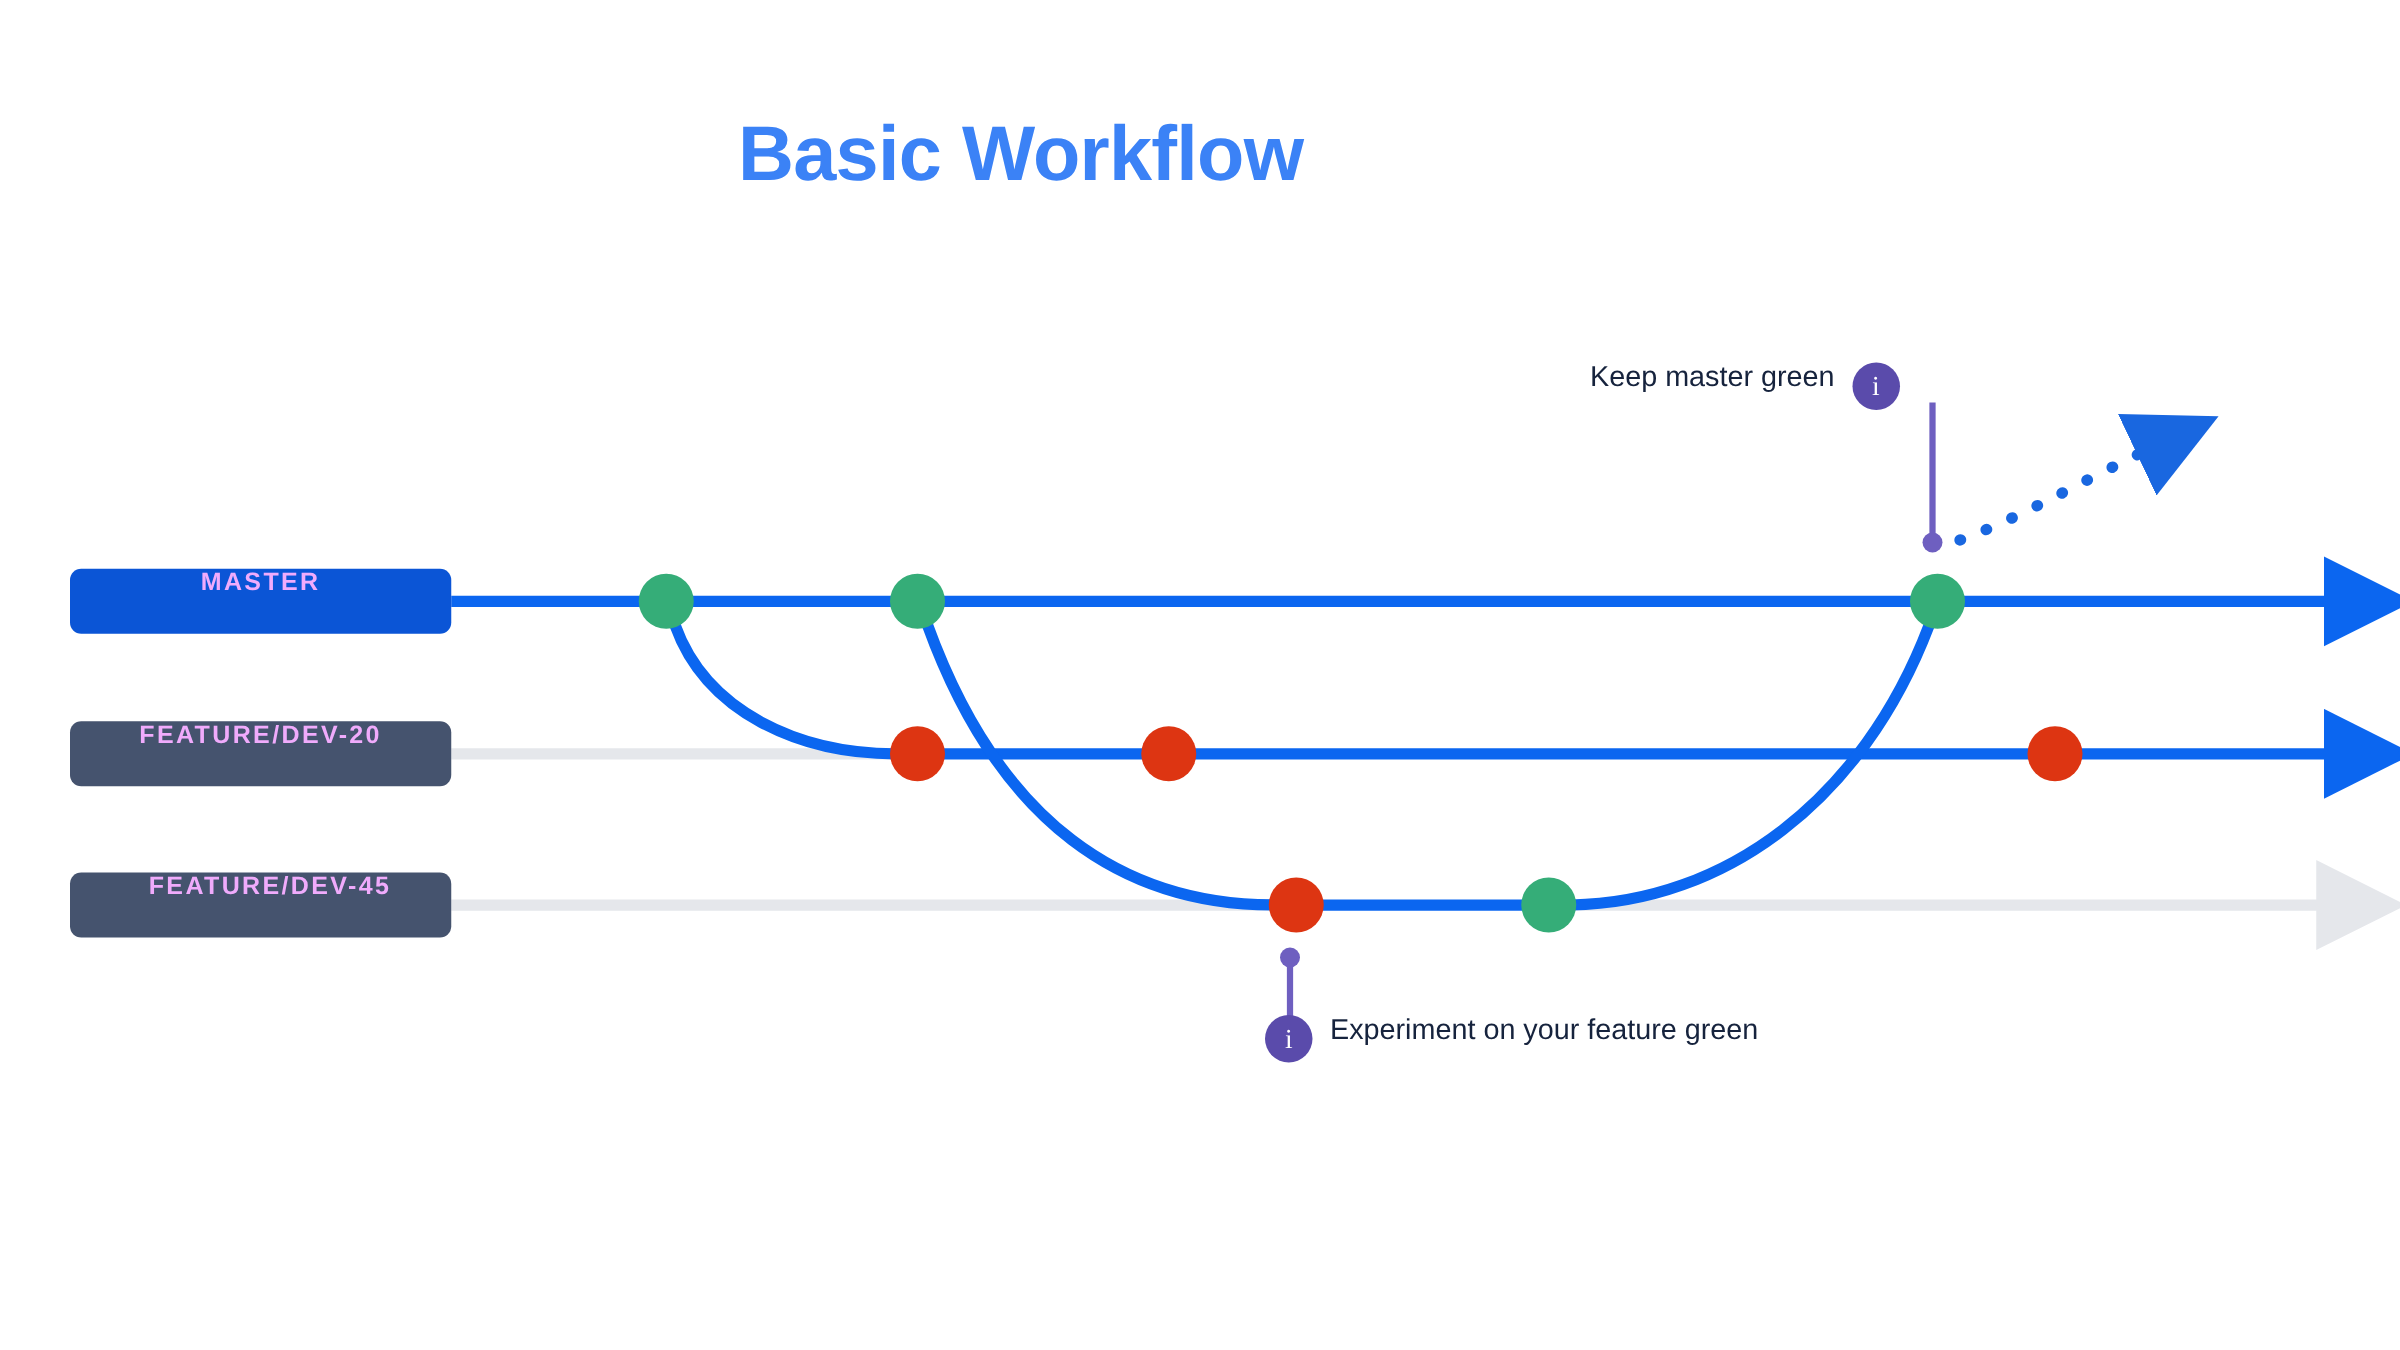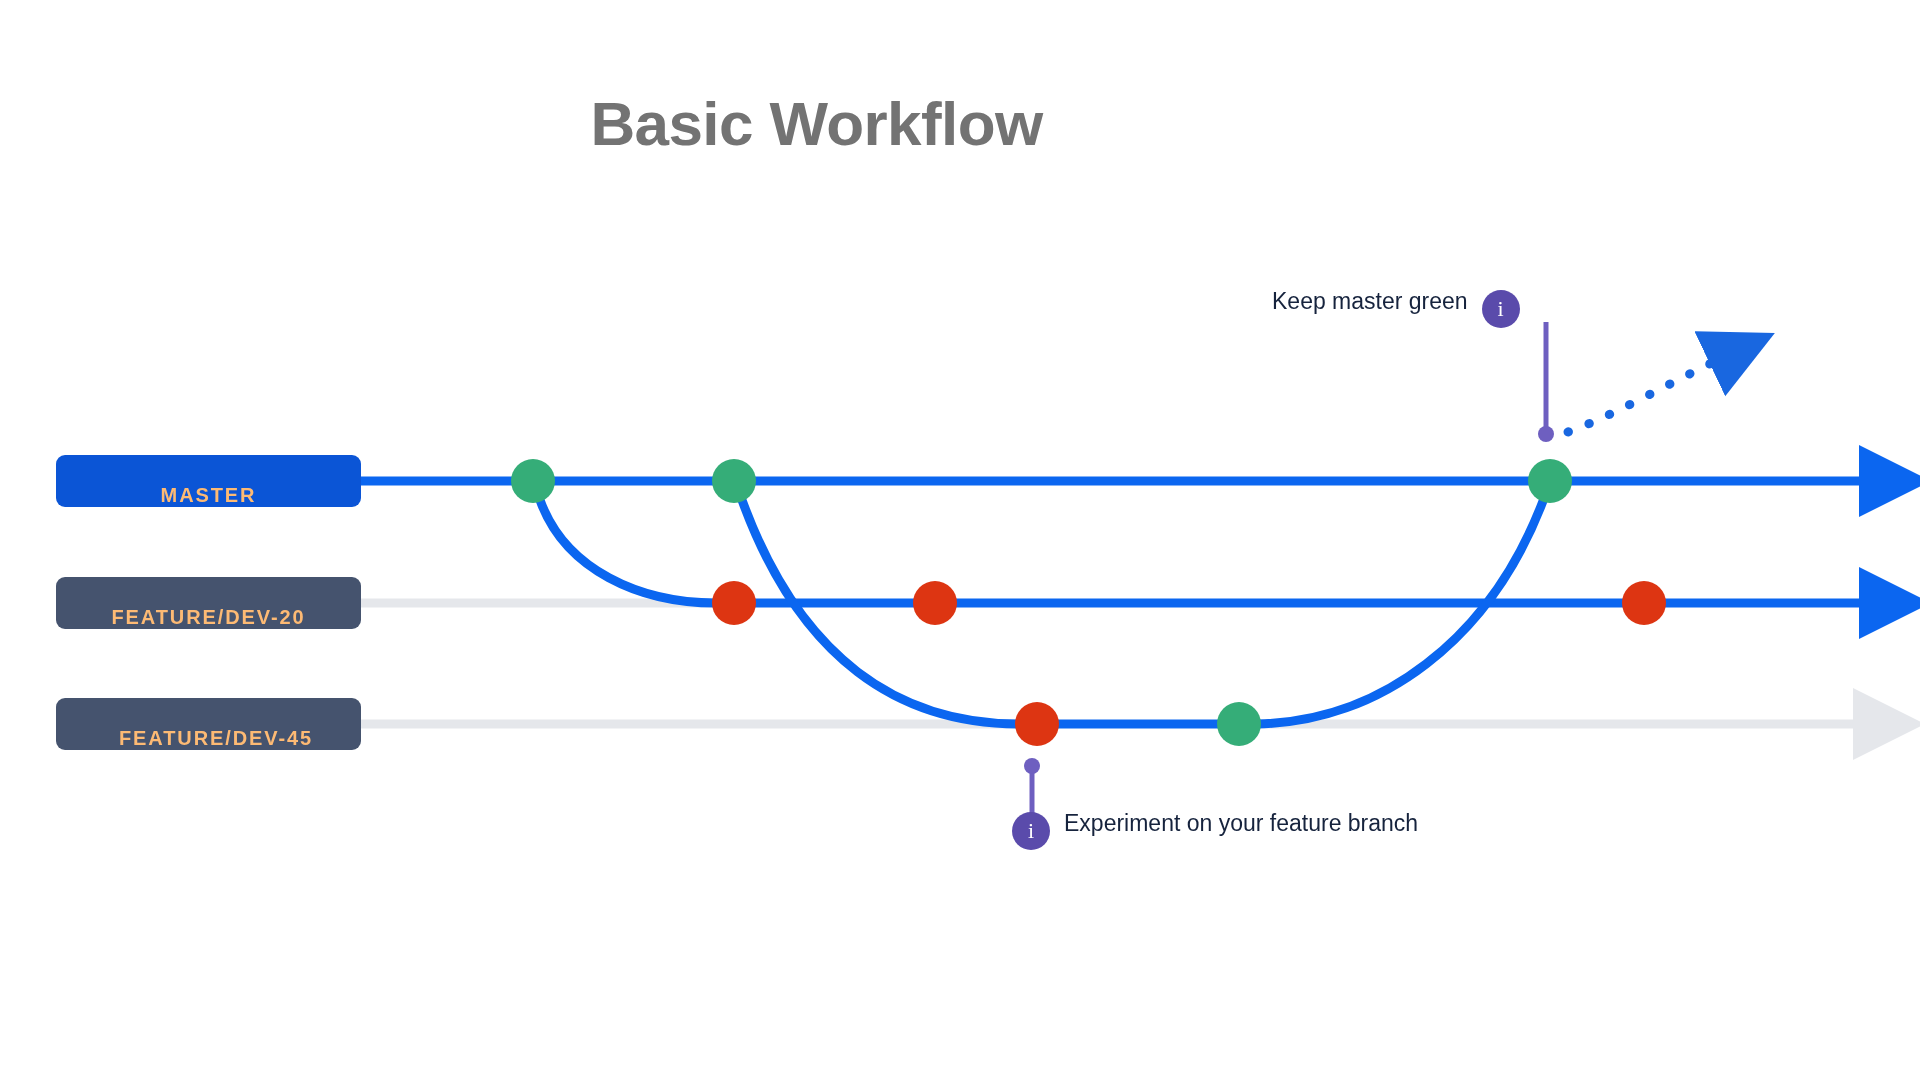--- a/index.html
+++ b/index.html
@@ -27,34 +27,34 @@
   
   .page-title {
     position: absolute;
     left: 0;
     top: 88px;
     width: 1633px;
     text-align: center;
     font-size: 62px;
     font-weight: 700;
     letter-spacing: -0.6px;
-    color: #737373;
+    color: #3b82f6;
     font-family: "Liberation Sans", sans-serif;
     white-space: nowrap;
   }
 
   
   .branch-pill {
     position: absolute;
     height: 52px;
     border-radius: 9px;
     display: flex;
-    align-items: flex-end;
+    align-items: flex-start;
     justify-content: center;
-    color: #fdba74;
+    color: #f0abfc;
     font-size: 20px;
     font-weight: 700;
     letter-spacing: 1.9px;
     font-family: "Liberation Sans", sans-serif;
     white-space: nowrap;
     box-sizing: border-box;
     padding: 0 16px;
   }
   .pill-master {
     left: 56px;
@@ -186,14 +186,14 @@
   <span>FEATURE/DEV-45</span>
 </div>
 
 <div class="annotation anno-top">
   <span class="anno-label">Keep master green</span>
   <span class="info-badge">i</span>
 </div>
 
 <div class="annotation anno-bottom">
   <span class="info-badge">i</span>
-  <span class="anno-label">Experiment on your feature branch</span>
+  <span class="anno-label">Experiment on your feature green</span>
 </div>
 
 </body></html>

